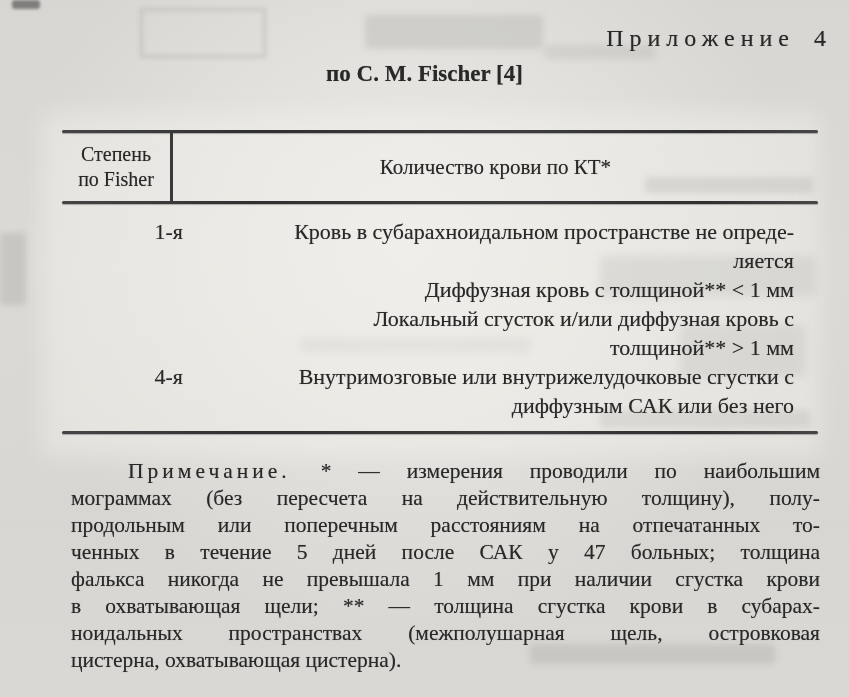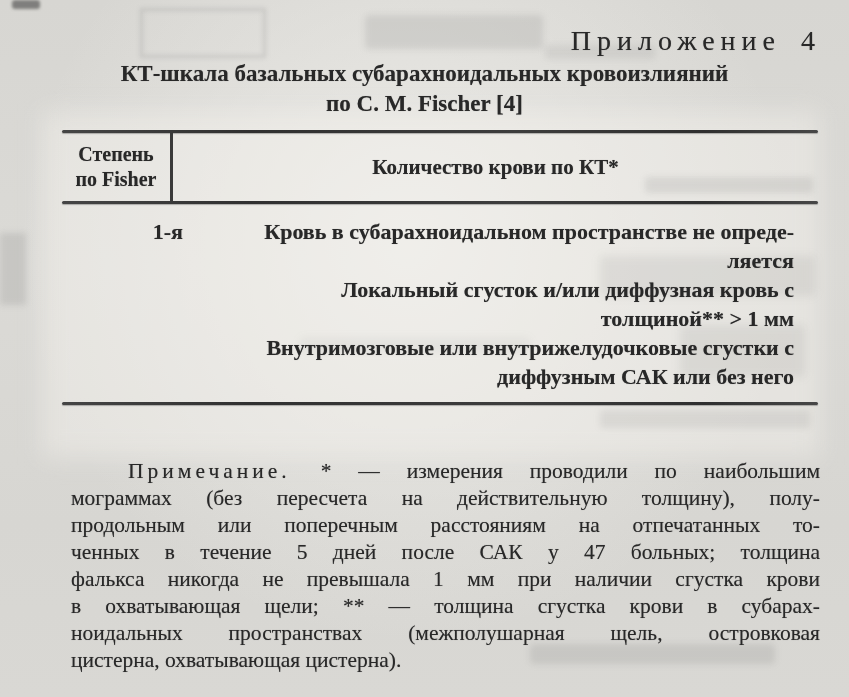--- a/index.html
+++ b/index.html
@@ -27,32 +27,32 @@
   .ga-b2 { left:545px; top:45px;  width:110px; height:14px; background:rgba(115,115,115,0.13); filter:blur(3px); border-radius:4px; }
   .ga-b3 { left:645px; top:177px; width:168px; height:16px; background:rgba(115,115,115,0.15); filter:blur(3px); border-radius:4px; }
   .ga-b4 { left:600px; top:256px; width:215px; height:40px; background:rgba(115,115,115,0.12); filter:blur(4px); border-radius:4px; }
   .ga-b5 { left:680px; top:325px; width:125px; height:52px; background:rgba(115,115,115,0.12); filter:blur(4px); border-radius:4px; }
   .ga-b6 { left:600px; top:410px; width:210px; height:18px; background:rgba(115,115,115,0.13); filter:blur(3px); border-radius:4px; }
   .ga-b7 { left:0;     top:233px; width:26px;  height:72px; background:rgba(110,110,110,0.18); filter:blur(3px); }
   .ga-b8 { left:530px; top:644px; width:245px; height:20px; background:rgba(115,115,115,0.16); filter:blur(3px); border-radius:4px; }
   .ga-b9 { left:300px; top:338px; width:230px; height:14px; background:rgba(115,115,115,0.08); filter:blur(4px); border-radius:4px; }
 
   .appendix {
-    position:absolute; top:25px; right:28px;
-    font-size:28px; letter-spacing:6px; word-spacing:7px;
+    position:absolute; top:25px; right:17px;
+    font-size:24px; letter-spacing:6px; word-spacing:7px;
     white-space:nowrap;
   }
   .title {
     position:absolute; top:59px; left:0; right:0; margin:0;
     text-align:center; font-weight:bold;
     font-size:23px; line-height:30px;
   }
   .title span { display:block; }
 
-  .scale-table { position:absolute; left:62px; top:130px; width:756px;font-weight:bold; }
+  .scale-table { position:absolute; left:62px; top:130px; width:756px; }
   .rule {
     height:3px; border-radius:2px;
     background:linear-gradient(90deg,#454545,#303030 25%,#3d3d3d 60%,#2f2f2f 85%,#474747);
     box-shadow:0 1px 1px rgba(60,60,60,0.35);
   }
   .thead { display:flex; height:68px; align-items:stretch; }
   .th-grade {
     width:111px; border-right:3px solid #3a3a3a;
     display:flex; align-items:center; justify-content:center;
     text-align:center; font-size:20px; line-height:25px; white-space:pre-line;
@@ -90,21 +90,20 @@
   <div class="ga ga-b4"></div>
   <div class="ga ga-b5"></div>
   <div class="ga ga-b6"></div>
   <div class="ga ga-b7"></div>
   <div class="ga ga-b8"></div>
   <div class="ga ga-b9"></div>
 
   <div class="appendix ink">Приложение 4</div>
 
   <h1 class="title ink">
-    <span>КТ-шкала базальных субарахноидальных кровоизлияний</span>
     <span>по С. М. Fischer [4]</span>
   </h1>
 
   <div class="scale-table">
     <div class="rule"></div>
 
     <div class="thead">
       <div class="th-grade ink">Степень
 по Fisher</div>
       <div class="th-desc ink">Количество крови по КТ*</div>
@@ -112,26 +111,28 @@
 
     <div class="rule"></div>
 
     <div class="tbody">
       <div class="trow">
         <div class="td-grade ink">1-я</div>
         <div class="td-desc ink">Кровь в субарахноидальном пространстве не опреде-
 ляется</div>
       </div>
       <div class="trow">
+        <div class="td-desc ink">Диффузная кровь с толщиной** &lt; 1 мм</div>
       </div>
       <div class="trow">
         <div class="td-desc ink">Локальный сгусток и/или диффузная кровь с
 толщиной** &gt; 1 мм</div>
       </div>
       <div class="trow">
+        <div class="td-grade ink">4-я</div>
         <div class="td-desc ink">Внутримозговые или внутрижелудочковые сгустки с
 диффузным САК или без него</div>
       </div>
     </div>
 
     <div class="rule"></div>
   </div>
 
   <div class="note ink">
     <div class="note-line first"><span class="note-label">Примечание.</span> <span>* — измерения проводили по наибольшим</span></div>

